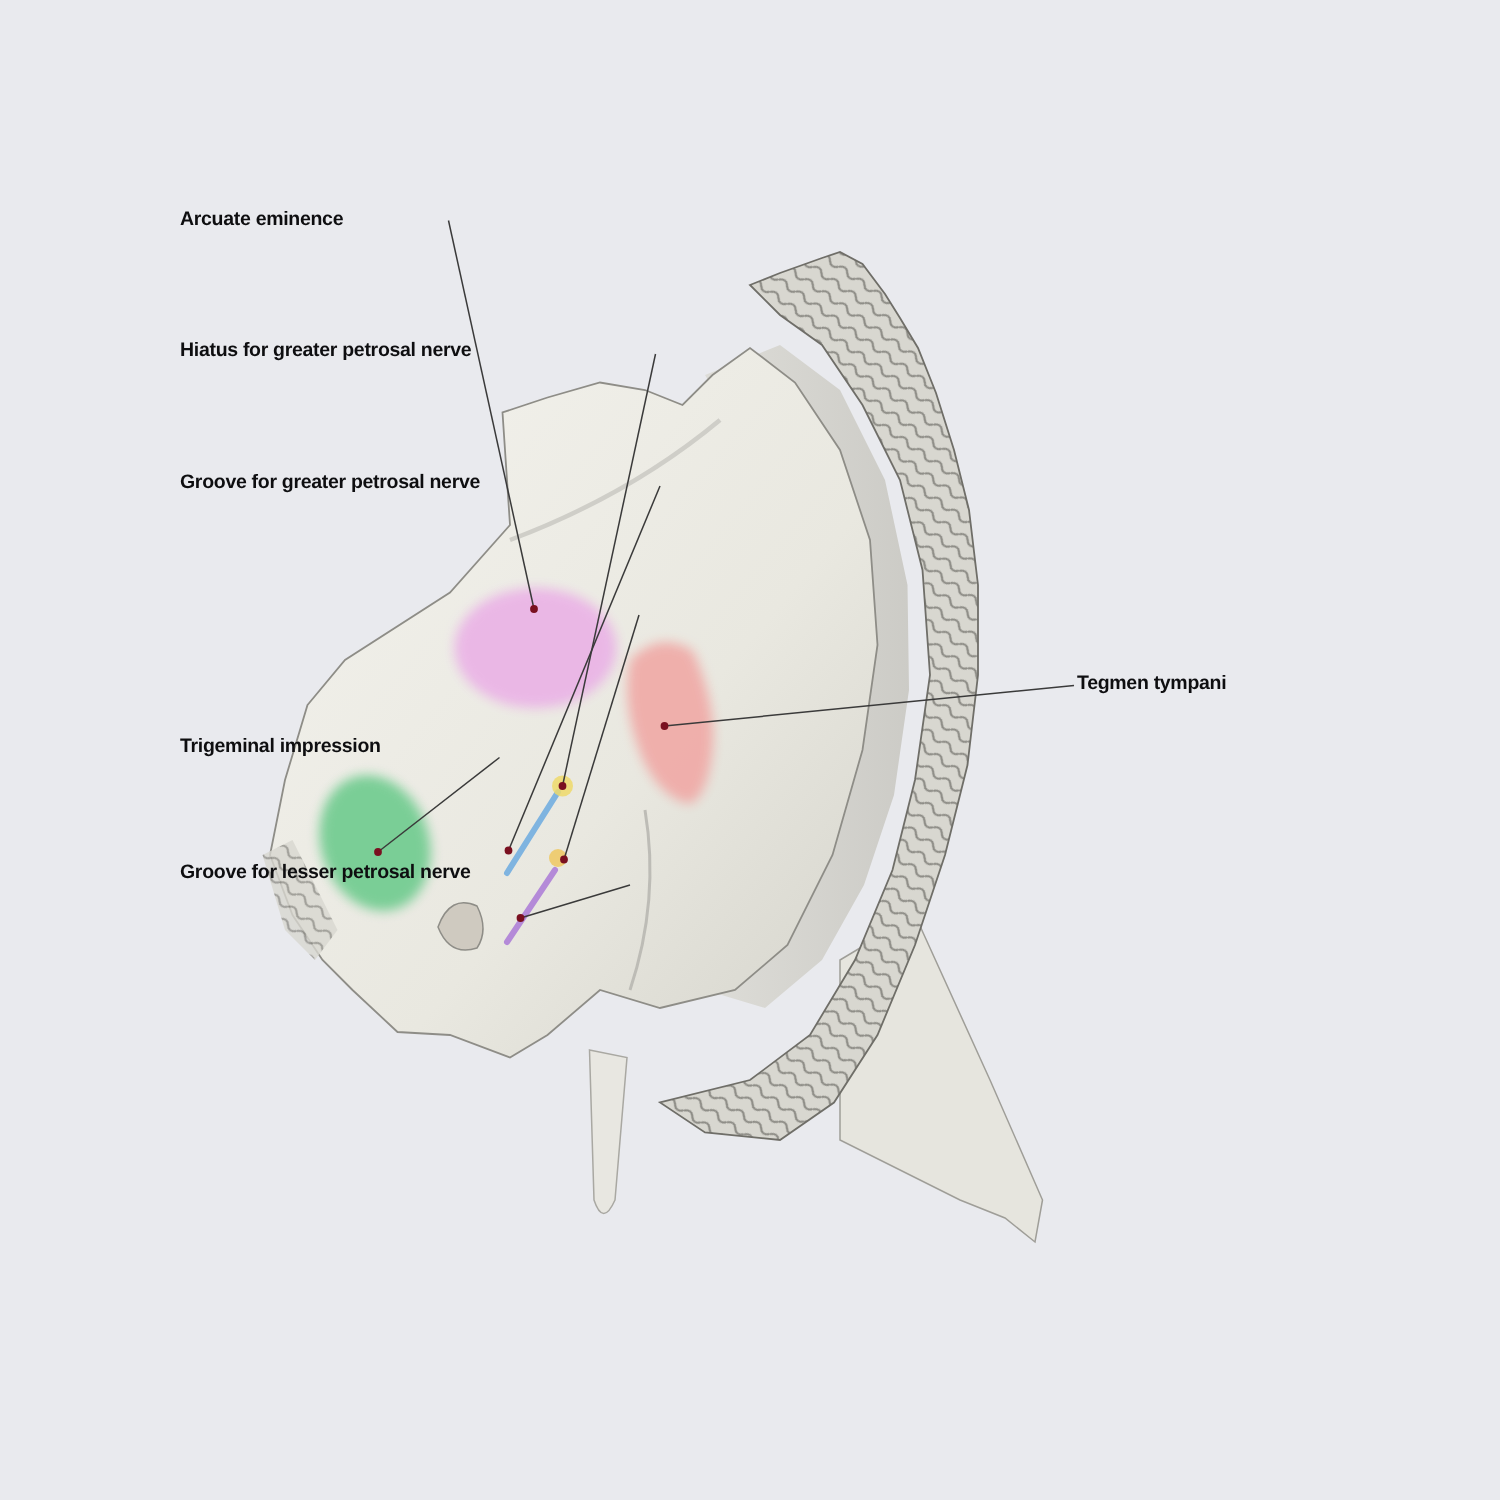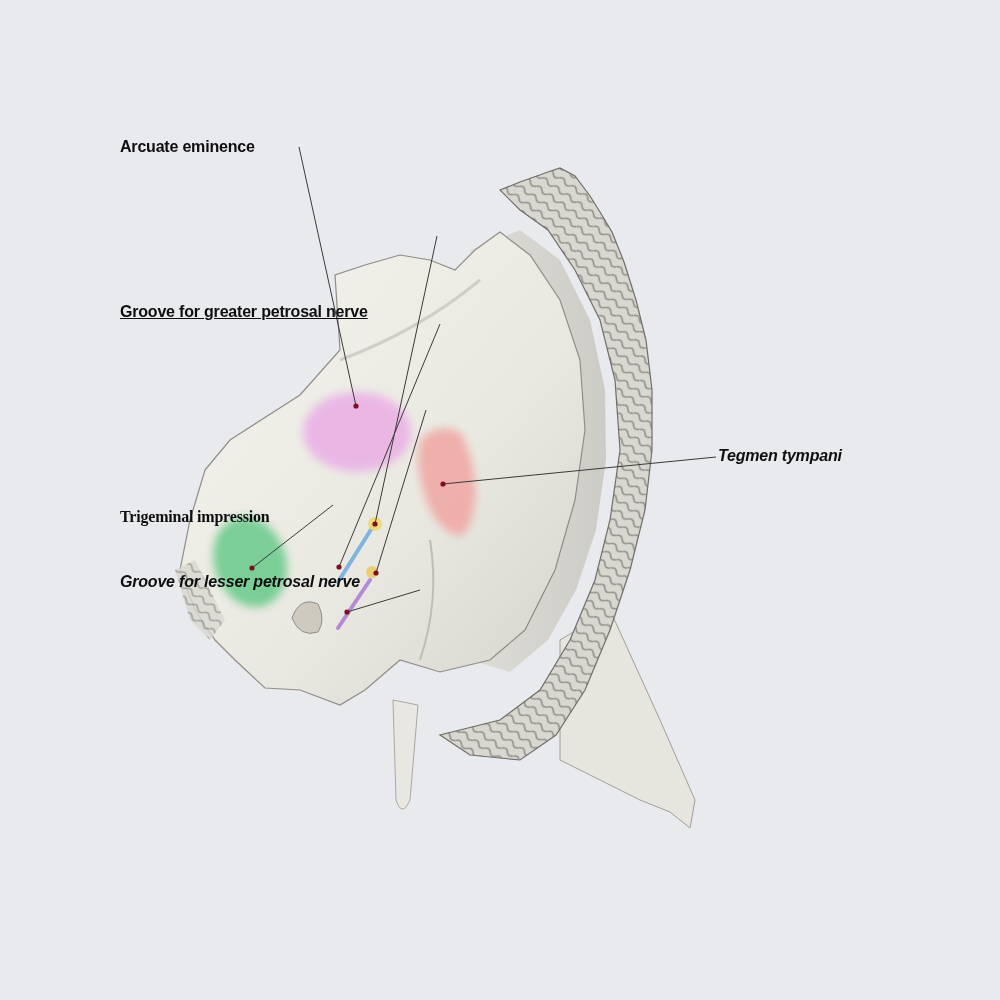--- a/index.html
+++ b/index.html
@@ -10,21 +10,21 @@
     position: relative;
   }
   .stage { position: absolute; left: 0; top: 0; width: 1000px; height: 1000px; }
   .watermark {
     position: absolute; left: 150px; top: 568px;
     font-size: 112px; font-weight: 400; color: rgba(255,255,255,0.55);
     letter-spacing: 2px; pointer-events: none; z-index: 3;
     font-family: "DejaVu Sans", sans-serif;
   }
   .label {
-    position: absolute; font-size: 16px; font-weight: 700; color: #0e0e10;
+    position: absolute; font-size: 13px; font-weight: 700; color: #0e0e10;
     white-space: nowrap; z-index: 5; letter-spacing: -0.2px;
   }
   svg { position: absolute; left: 0; top: 0; }
 </style>
 </head>
 <body>
 
 <div class="stage">
 
   <svg width="1000" height="1000" viewBox="0 0 1000 1000">
@@ -89,17 +89,18 @@
       <circle cx="339" cy="567" r="2.6"></circle>
       <circle cx="376" cy="573" r="2.6"></circle>
       <circle cx="252" cy="568" r="2.6"></circle>
       <circle cx="347" cy="612" r="2.6"></circle>
       <circle cx="443" cy="484" r="2.6"></circle>
     </g>
   </svg>
 
 
   <div class="label" style="left:120px;top:138px;">Arcuate eminence</div>
-  <div class="label" style="left:120px;top:303px;text-decoration:underline;">Groove for greater petrosal nerve</div>
-  <div class="label" style="left:120px;top:508px;font-family:Liberation Serif, serif;">Trigeminal impression</div>
-  <div class="label" style="left:120px;top:573px;font-style:italic;">Groove for lesser petrosal nerve</div>
-  <div class="label" style="left:718px;top:447px;font-style:italic;">Tegmen tympani</div>
+  <div class="label" style="left:120px;top:225px;">Hiatus for greater petrosal nerve</div>
+  <div class="label" style="left:120px;top:313px;">Groove for greater petrosal nerve</div>
+  <div class="label" style="left:120px;top:489px;">Trigeminal impression</div>
+  <div class="label" style="left:120px;top:573px;">Groove for lesser petrosal nerve</div>
+  <div class="label" style="left:718px;top:447px;">Tegmen tympani</div>
 </div>
 
 </body></html>

